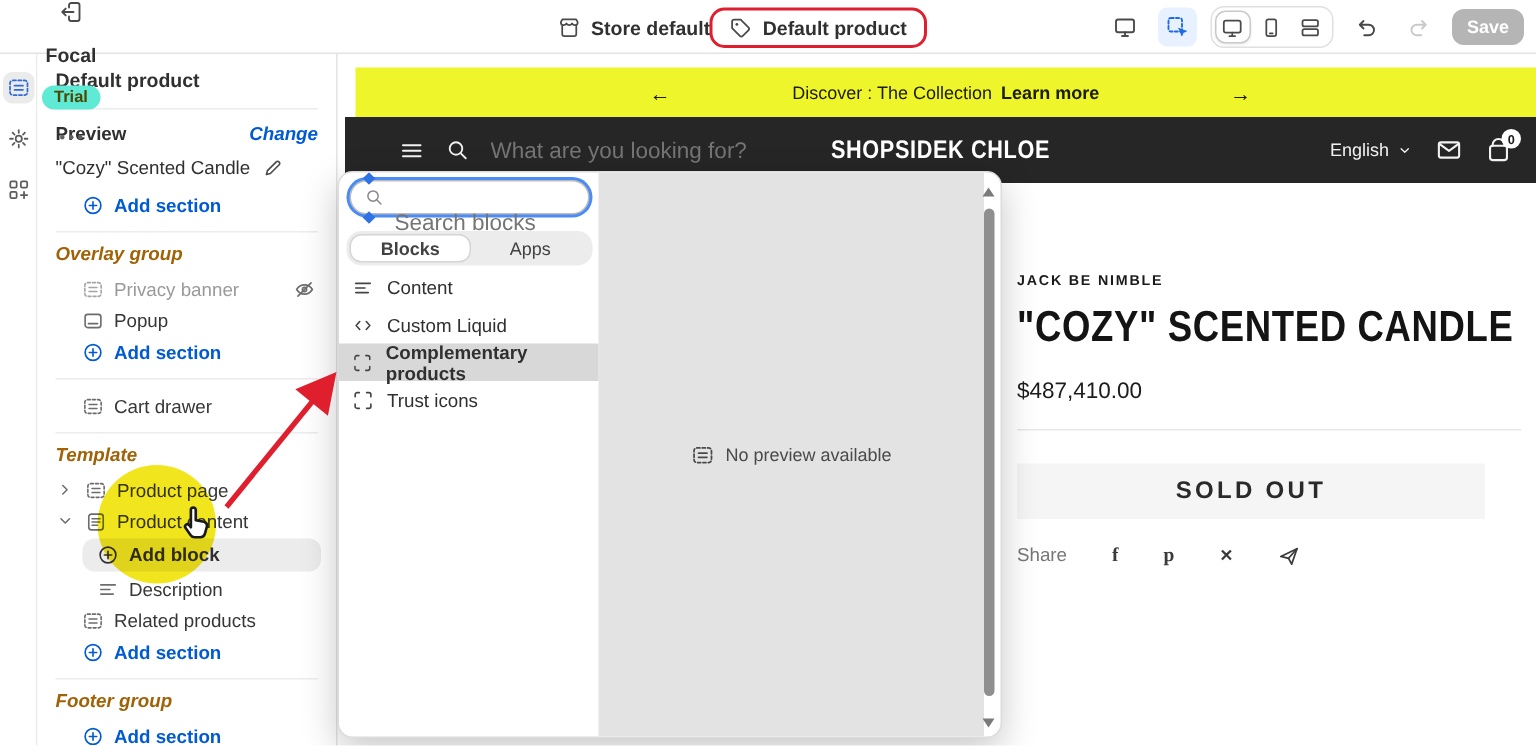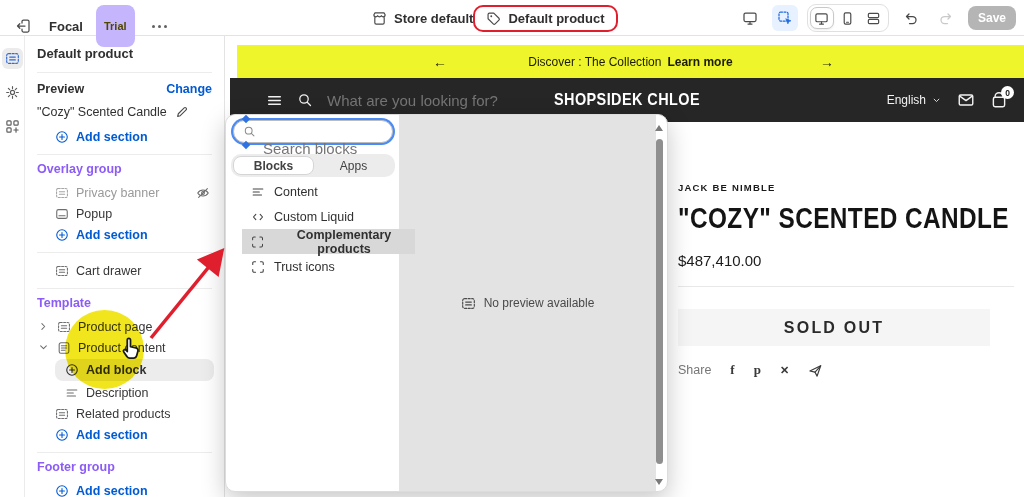--- a/index.html
+++ b/index.html
@@ -6,24 +6,24 @@
   html,body { width:1024px; height:497px; overflow:hidden; background:#fff;
     font-family:"Liberation Sans", sans-serif; -webkit-font-smoothing:antialiased; }
   .stage { position:relative; width:1024px; height:497px; }
 
   svg.ic { display:block; stroke:currentColor; fill:none; stroke-width:1.25;
     stroke-linecap:round; stroke-linejoin:round; }
 
   
   .topbar { position:absolute; left:0; top:0; width:1024px; height:36px; background:#fff;
     border-bottom:1px solid #e3e3e3; z-index:15; }
-  .tb-left { position:absolute; left:10px; top:0; height:52px; display:flex; align-items:center; gap:13px; }
+  .tb-left { position:absolute; left:28px; top:0; height:52px; display:flex; align-items:center; gap:13px;flex-direction:column; }
   .tb-name { font-size:13px; font-weight:600; color:#303030; }
-  .pill { background:#c4b5fd; color:#4f4700; font-size:11px; font-weight:600;
-    border-radius:8px; padding:15px 8px; }
+  .pill { background:#5eead4; color:#4f4700; font-size:11px; font-weight:600;
+    border-radius:8px; padding:2px 8px; }
   .dots { display:flex; gap:3px; padding:4px; }
   .dots i { width:3px; height:3px; border-radius:50%; background:#616161; }
   .tb-center { position:absolute; left:372px; top:0; height:36px; display:flex; align-items:center; }
   .tb-item { display:flex; align-items:center; gap:7px; font-size:13px; font-weight:600; color:#303030; }
   .tb-item .ic { color:#4a4a4a; }
   .red-ring { border:2.5px solid #df1f2d; border-radius:10px; padding:4px 11px; }
   .tb-right { position:absolute; right:8px; top:0; height:36px; display:flex; align-items:center; gap:9px; }
   .chip { width:26px; height:26px; display:flex; align-items:center; justify-content:center;
     border-radius:6px; color:#4a4a4a; }
   .chip.blue { background:#e7f1ff; color:#1f6ae0; }
@@ -41,32 +41,32 @@
     padding-top:12px; gap:13px; z-index:2; }
   .rail .rbtn { width:21px; height:21px; border-radius:6px; display:flex; align-items:center;
     justify-content:center; color:#5c5c5c; }
   .rail .rbtn.sel { background:#ebebeb; color:#2f6bd8; }
 
   
   .sidebar { position:absolute; left:25px; top:36px; width:200px; height:461px; background:#fff;
     border-right:1px solid #e3e3e3; overflow:hidden; padding:10px 0 0 12px; z-index:2; font-size:12.5px; }
   .sb-title { font-size:13px; font-weight:700; color:#303030; height:16px; margin-bottom:10px; }
   .divider { border-top:1px solid #ececec; margin:7px 12px 7px 0; }
-  .hdr { font-size:12.5px; font-weight:700; color:#8b5cf6; height:16px; margin:3px 0 4px; }
+  .hdr { font-size:12.5px; font-weight:700; color:#a16207; height:16px; margin:3px 0 4px;font-style:italic; }
   .srow { display:flex; align-items:center; gap:7px; height:21px; color:#4a4a4a; }
   .srow .ic { flex:0 0 auto; color:#6d6d6d; }
   .srow .lbl { color:#373737; }
   .ind1 { padding-left:18px; }
   .ind2 { padding-left:28px; }
   .chev { color:#8a8a8a; }
   .blue-link { color:#005bd3; font-weight:600; }
   .blue-link .ic { color:#005bd3; }
   .prevrow { display:flex; align-items:center; height:18px; margin-bottom:4px; padding-right:12px; }
   .prevrow .pl { font-weight:700; color:#303030; }
-  .prevrow .chg { margin-left:auto; }
+  .prevrow .chg { margin-left:auto;font-style:italic; }
   .candle { display:flex; align-items:center; gap:8px; height:20px; color:#303030; margin-bottom:4px; }
   .disabled { color:#9a9a9a !important; }
   .eyeoff { margin-left:auto; margin-right:14px; color:#8a8a8a; }
   .addblock-row { background:#ececec; border-radius:8px; height:22px; margin:1px 10px 1px 18px;
     padding-left:10px; display:flex; align-items:center; gap:7px; color:#303030; font-weight:600; }
   .addblock-row .ic { color:#303030; }
 
   
   .preview { position:absolute; left:228px; top:36px; right:0; bottom:0; background:#fff; z-index:1; }
   .banner { position:absolute; left:9px; top:9px; right:0; height:33px; background:#eef62b;
@@ -89,40 +89,40 @@
     align-items:center; justify-content:center; }
 
   .product { position:absolute; left:450px; top:146px; width:340px; }
   .vendor { font-size:9.5px; font-weight:700; letter-spacing:1.2px; color:#1a1a1a; }
   .ptitle { margin-top:9px; font-size:29px; font-weight:800; letter-spacing:.5px; color:#141414;
     transform:scaleX(.84); transform-origin:left; white-space:nowrap; }
   .price { margin-top:17px; font-size:15px; color:#1c1c1c; }
   .pdiv { border-top:1px solid #e8e8e8; margin-top:17px; width:336px; }
   .soldout { margin-top:22px; width:312px; height:37px; background:#f5f5f5; border:none;
     font-size:16px; font-weight:700; letter-spacing:2.2px; color:#2a2a2a; font-family:inherit; }
-  .share { margin-top:16px; display:flex; align-items:center; gap:19px; color:#3a3a3a; }
+  .share { margin-top:16px; display:flex; align-items:center; gap:30px; color:#3a3a3a; }
   .share .sl { color:#767676; font-size:12.5px; }
   .share .g { font-size:13px; font-weight:700; }
 
   
   .popup { position:absolute; left:225px; top:114px; width:443px; height:378px; background:#fff;
     border:1px solid #dcdcdc; border-radius:10px; box-shadow:0 8px 24px rgba(0,0,0,.22);
     z-index:10; overflow:hidden; }
   .pp-grey { position:absolute; left:173px; top:0; width:257px; height:100%; background:#e3e3e3;
     display:flex; align-items:center; justify-content:center; gap:8px; color:#4a4a4a; font-size:12px; }
   .pp-search { position:absolute; left:7px; top:5px; width:160px; height:23px; border:1px solid #bcbcbc;
     border-radius:12px; box-shadow:0 0 0 2px #4a8bf5; display:flex; align-items:center; gap:7px;
     padding:0 9px; color:#8a8a8a; background:#fff; }
   .pp-search input { border:none; outline:none; width:110px; font-size:15px; background:transparent;margin-top:33px; }
   .handle { position:absolute; width:6px; height:6px; background:#2f72e3; transform:rotate(45deg); z-index:12; }
   .pp-tabs { position:absolute; left:5px; top:39px; width:164px; height:23px; background:#ececec;
     border-radius:10px; display:flex; padding:2px; font-size:12px; color:#424242; }
   .pp-tab { flex:1; display:flex; align-items:center; justify-content:center; border-radius:8px; }
   .pp-tab.sel { background:#fff; border:1px solid #d5d5d5; font-weight:600; }
-  .pp-list { position:absolute; left:16px; top:64px; width:173px;text-align:center; }
+  .pp-list { position:absolute; left:0; top:64px; width:173px; }
   .pp-row { height:25px; display:flex; align-items:center; gap:9px; padding-left:9px;
     font-size:12.5px; color:#303030; }
   .pp-row .ic { color:#444; }
   .pp-row.sel { background:#d8d8d8; font-weight:600; }
   .pp-scroll { position:absolute; right:3px; top:4px; width:9px; height:370px; }
   .pp-thumb { position:absolute; left:1px; top:20px; width:7px; height:325px; background:#8f8f8f; border-radius:4px; }
   .arr-up, .arr-dn { position:absolute; left:0; width:0; height:0; border-left:4.5px solid transparent;
     border-right:4.5px solid transparent; }
   .arr-up { top:6px; border-bottom:6px solid #7a7a7a; }
   .arr-dn { bottom:4px; border-top:6px solid #7a7a7a; }

